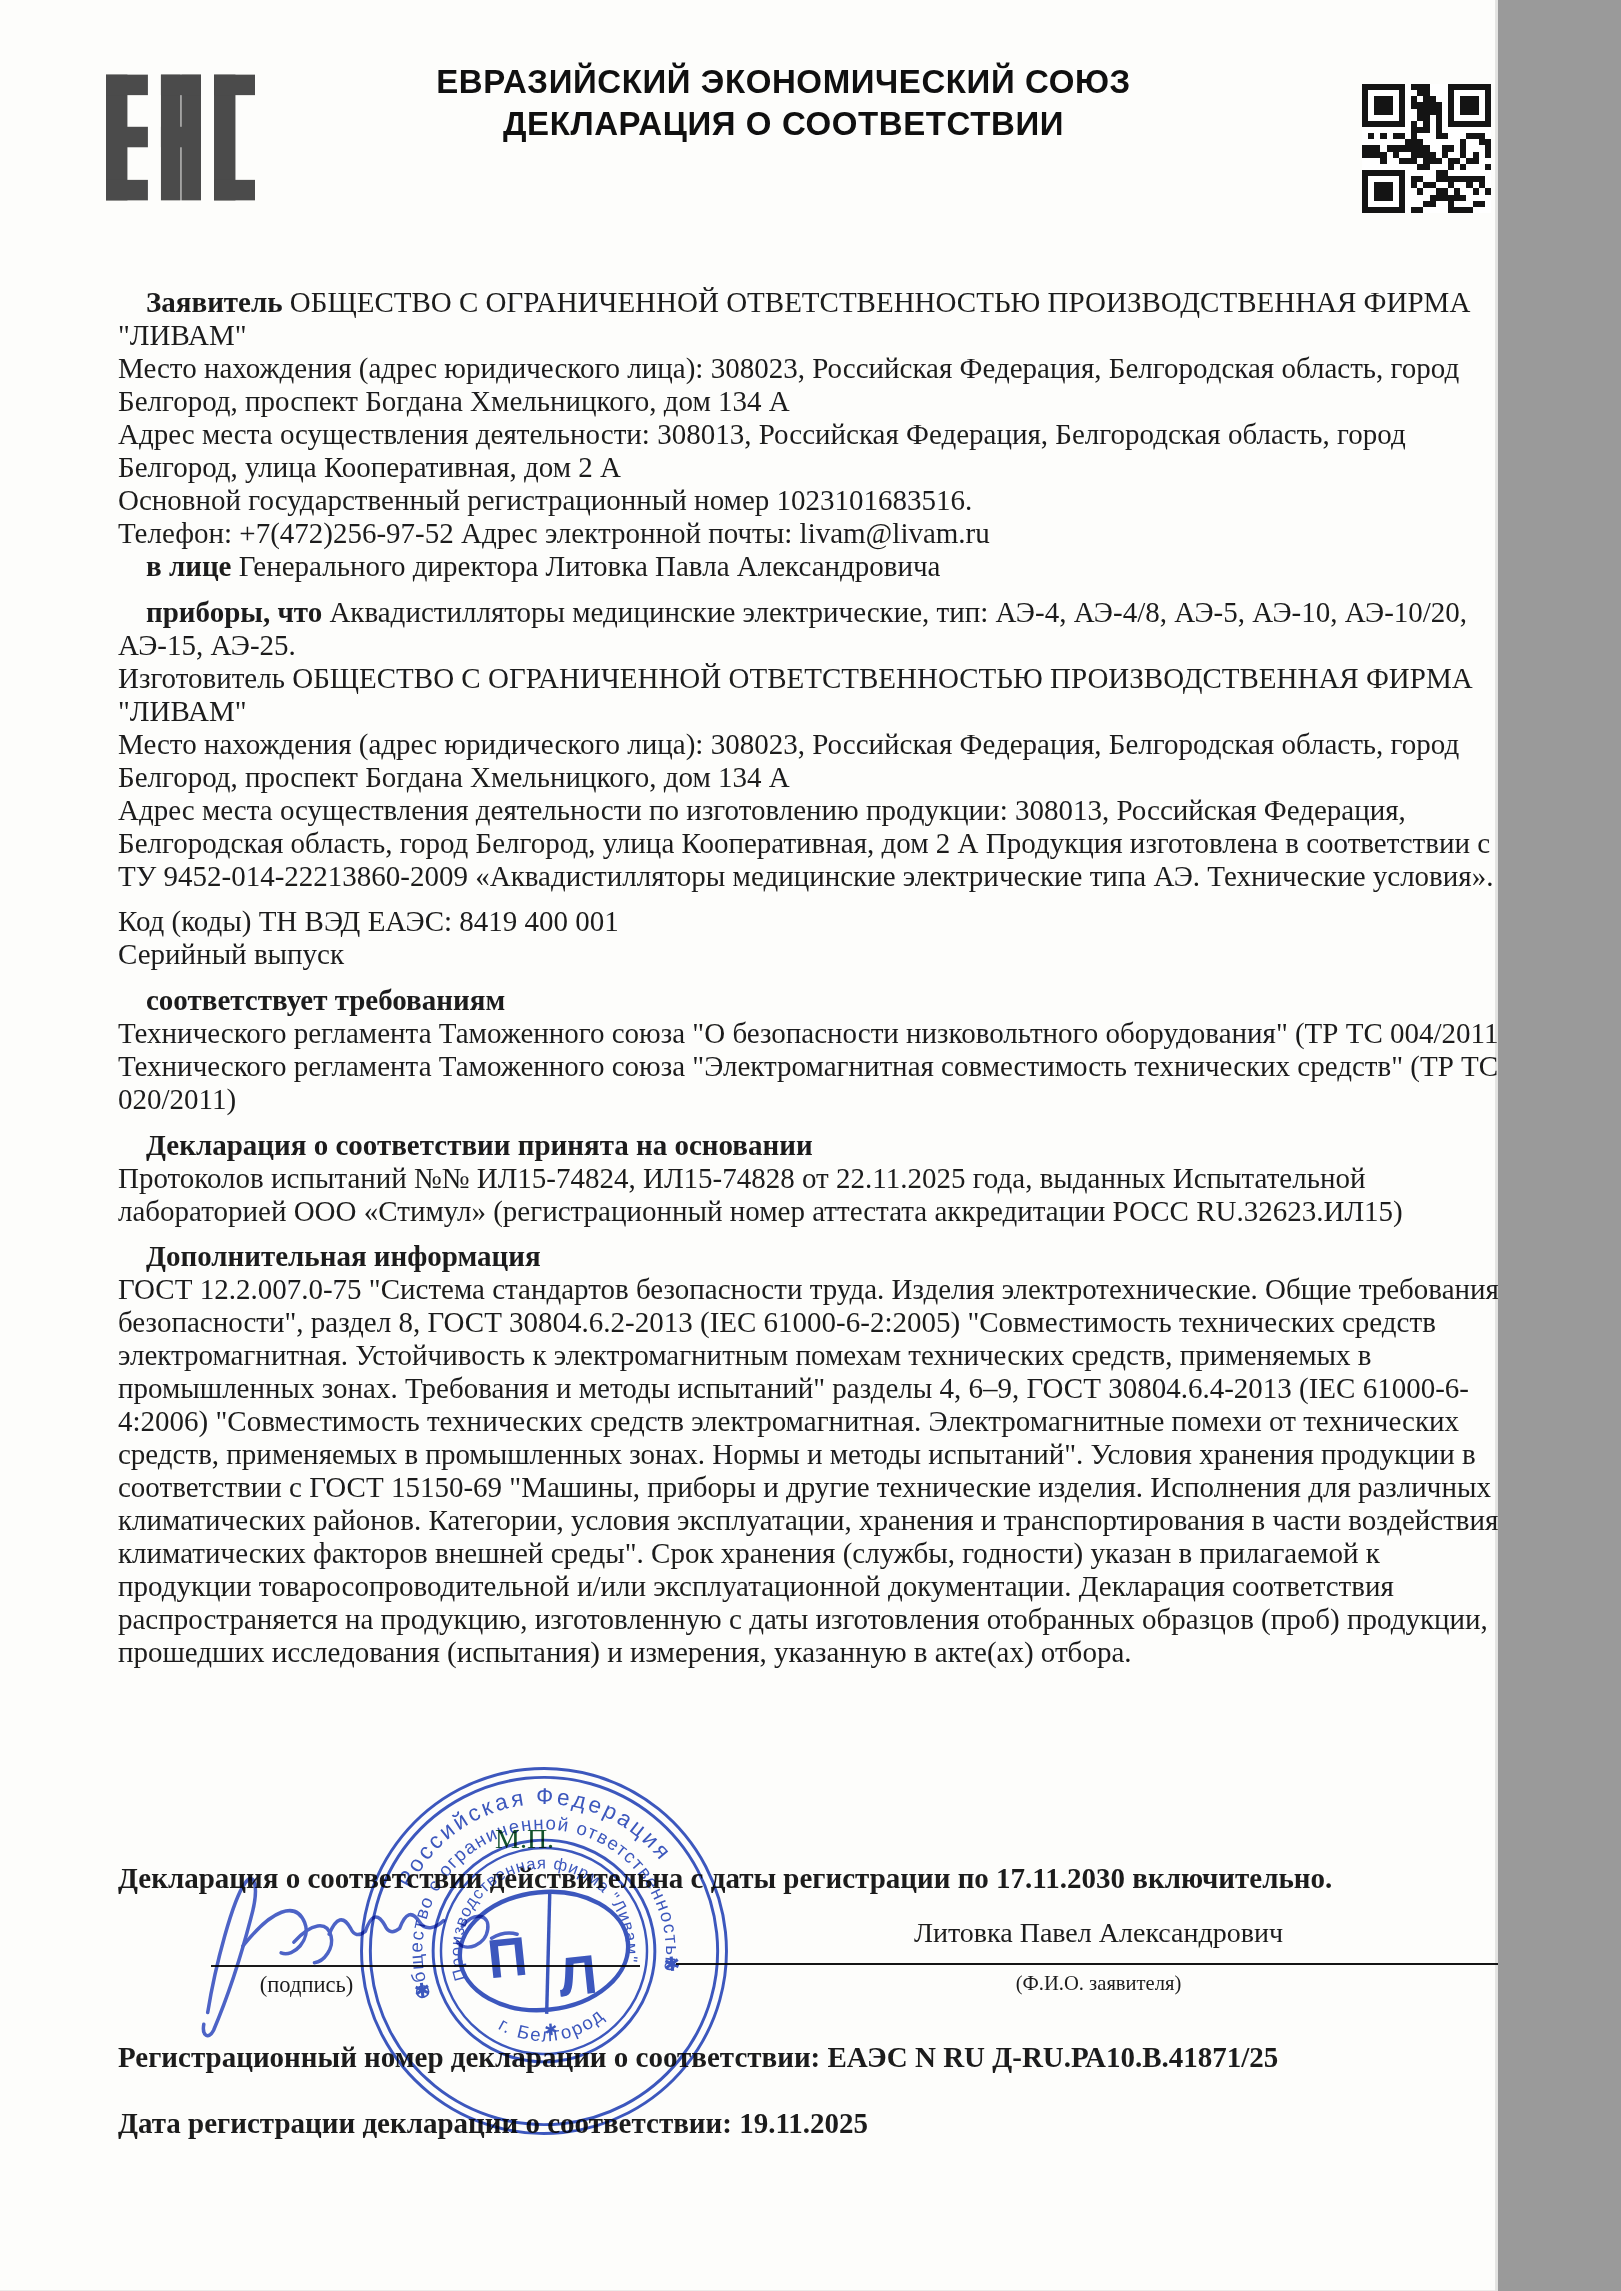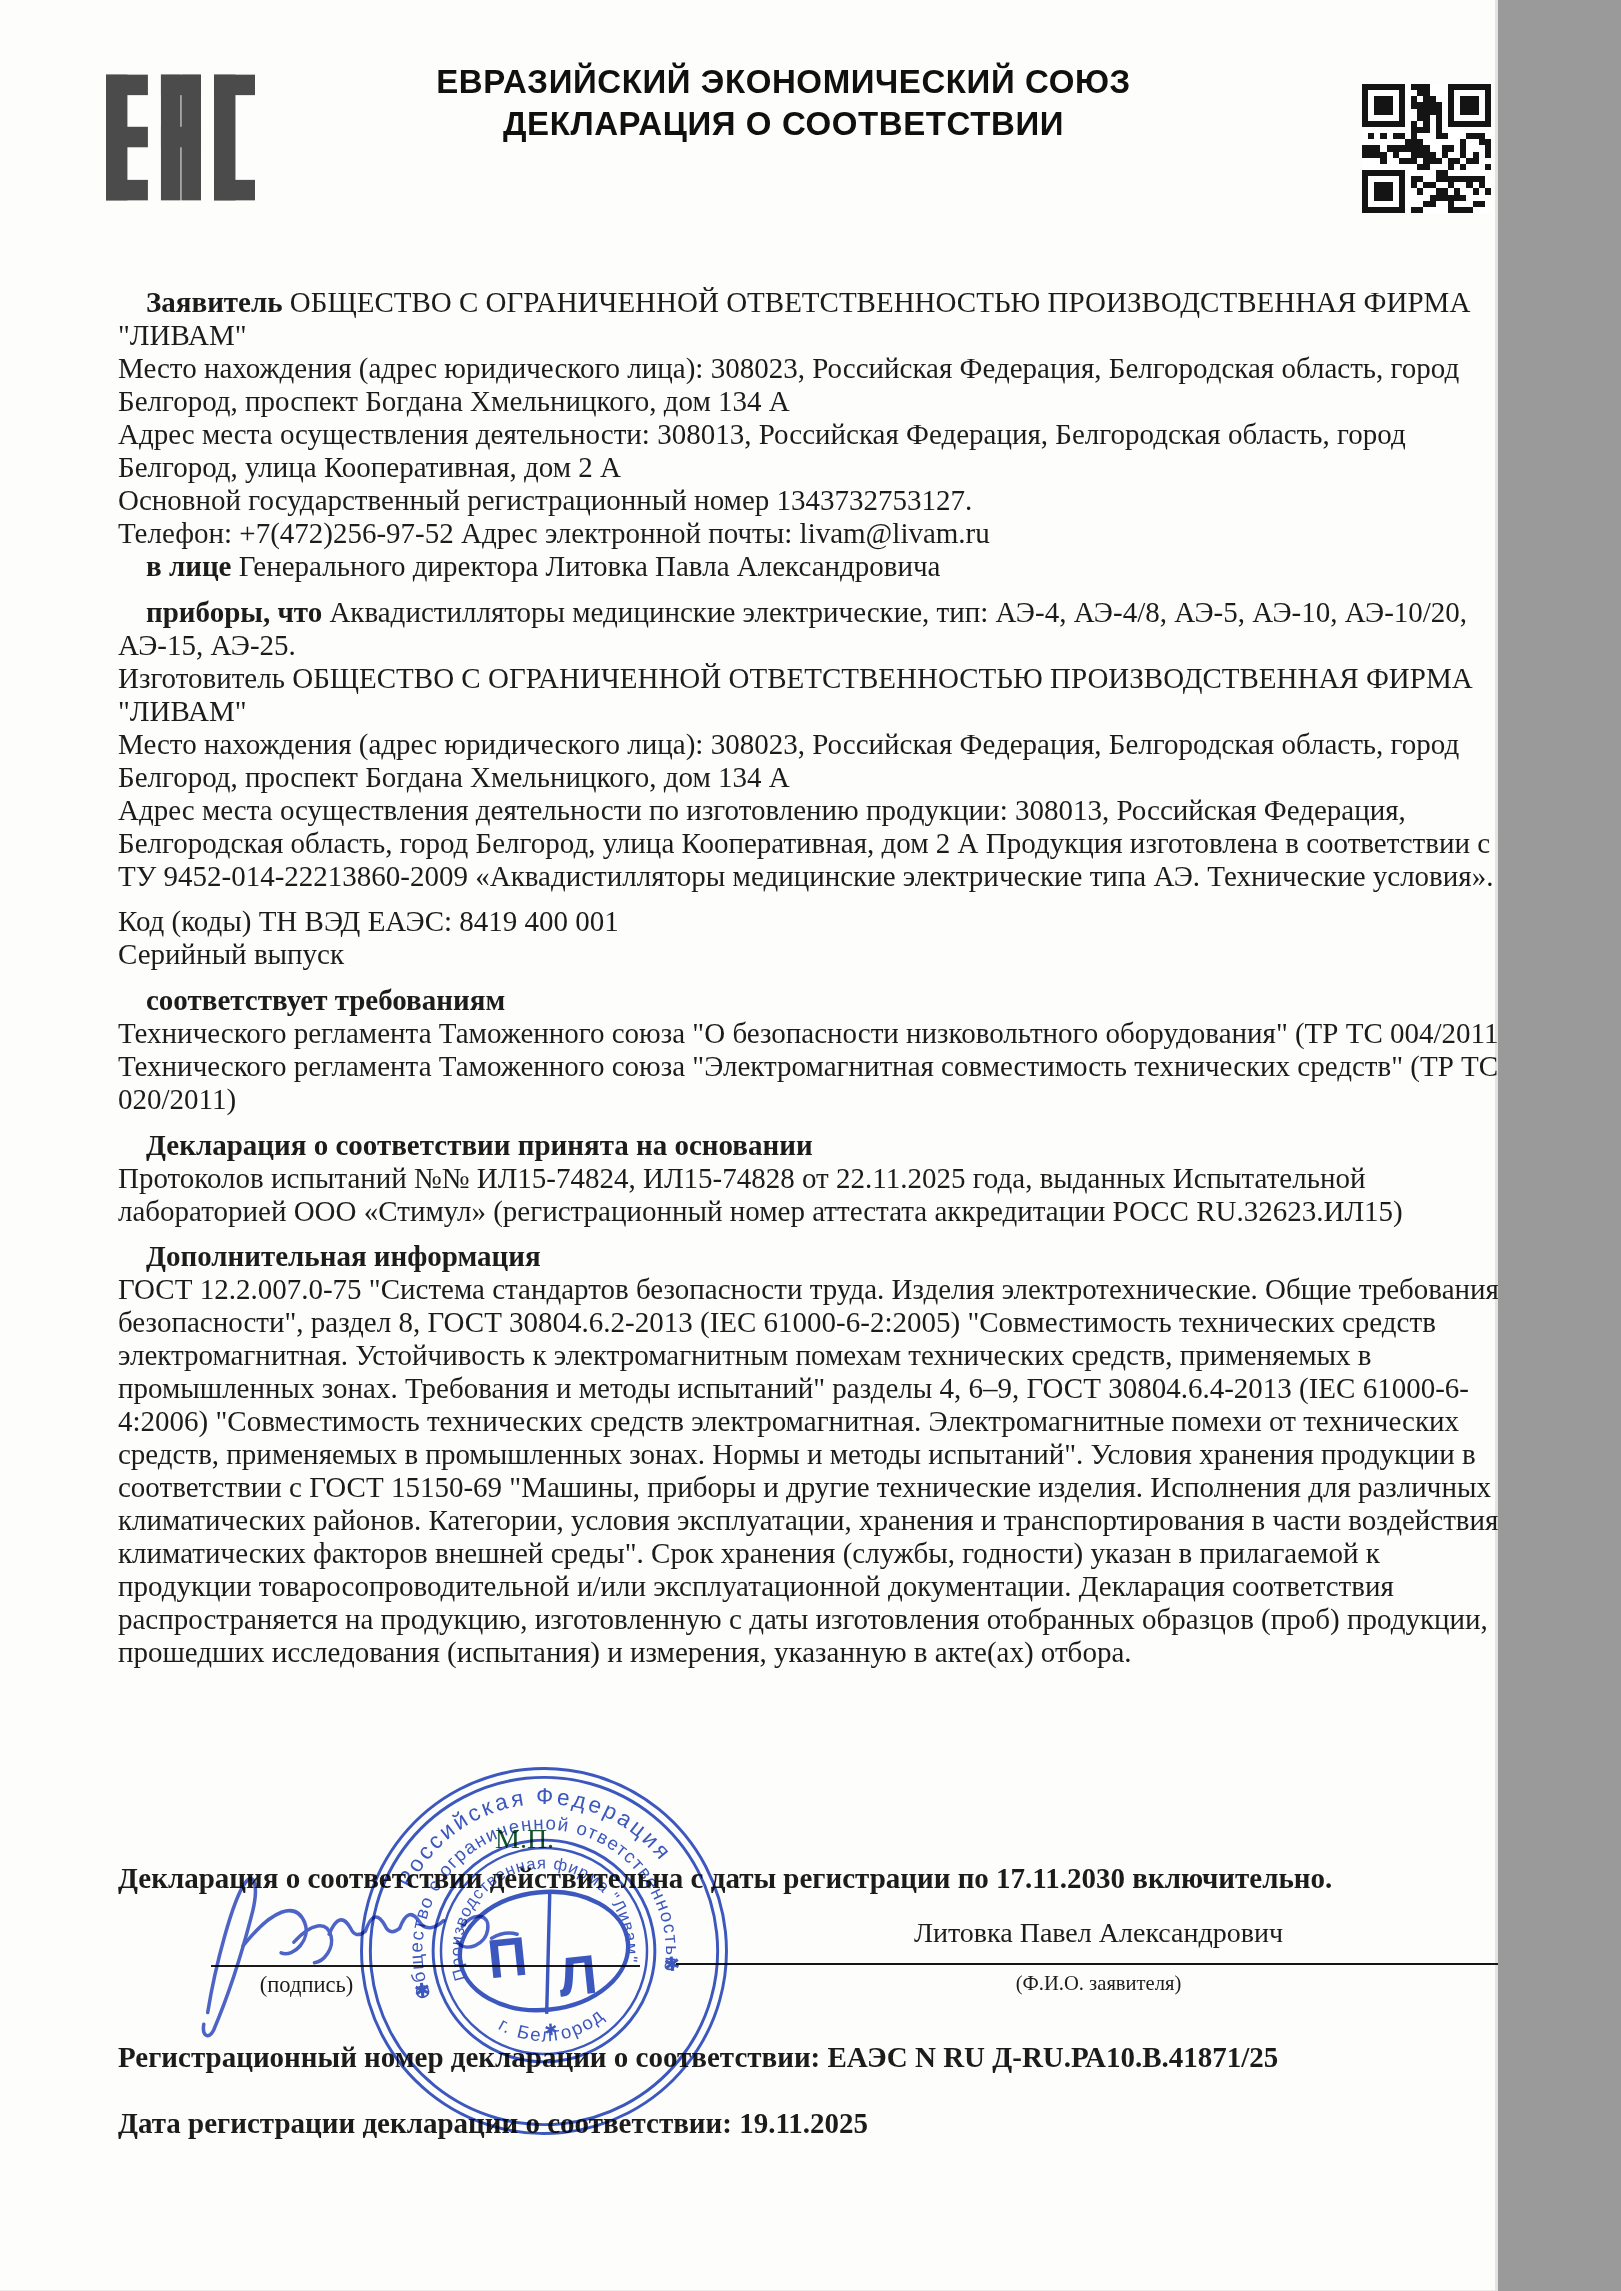--- a/index.html
+++ b/index.html
@@ -294,21 +294,21 @@
         <rect x="90" y="120" width="6" height="6"></rect>
         <rect x="96" y="120" width="6" height="6"></rect>
         <rect x="102" y="120" width="6" height="6"></rect>
       </svg>
   </div>
 
   <div class="doc-body">
       <div class="para"><b>Заявитель</b> ОБЩЕСТВО С ОГРАНИЧЕННОЙ ОТВЕТСТВЕННОСТЬЮ ПРОИЗВОДСТВЕННАЯ ФИРМА "ЛИВАМ"</div>
       <div class="para">Место нахождения (адрес юридического лица): 308023, Российская Федерация, Белгородская область, город Белгород, проспект Богдана Хмельницкого, дом 134 А</div>
       <div class="para">Адрес места осуществления деятельности: 308013, Российская Федерация, Белгородская область, город Белгород, улица Кооперативная, дом 2 А</div>
-      <div class="para">Основной государственный регистрационный номер 1343732753127.</div>
+      <div class="para">Основной государственный регистрационный номер 1023101683516.</div>
       <div class="para">Телефон: +7(472)256-97-52 Адрес электронной почты: livam@livam.ru</div>
       <div class="para"><b>в лице</b> Генерального директора Литовка Павла Александровича</div>
       <div class="para gap"><b>приборы, что</b> Аквадистилляторы медицинские электрические, тип: АЭ-4, АЭ-4/8, АЭ-5, АЭ-10, АЭ-10/20, АЭ-15, АЭ-25.</div>
       <div class="para">Изготовитель ОБЩЕСТВО С ОГРАНИЧЕННОЙ ОТВЕТСТВЕННОСТЬЮ ПРОИЗВОДСТВЕННАЯ ФИРМА "ЛИВАМ"</div>
       <div class="para">Место нахождения (адрес юридического лица): 308023, Российская Федерация, Белгородская область, город Белгород, проспект Богдана Хмельницкого, дом 134 А</div>
       <div class="para">Адрес места осуществления деятельности по изготовлению продукции: 308013, Российская Федерация, Белгородская область, город Белгород, улица Кооперативная, дом 2 А Продукция изготовлена в соответствии с ТУ 9452-014-22213860-2009 «Аквадистилляторы медицинские электрические типа АЭ. Технические условия».</div>
       <div class="para gap">Код (коды) ТН ВЭД ЕАЭС: 8419 400 001</div>
       <div class="para">Серийный выпуск</div>
       <div class="para gap"><b>соответствует требованиям</b></div>
       <div class="para">Технического регламента Таможенного союза "О безопасности низковольтного оборудования" (ТР ТС 004/2011)</div>

